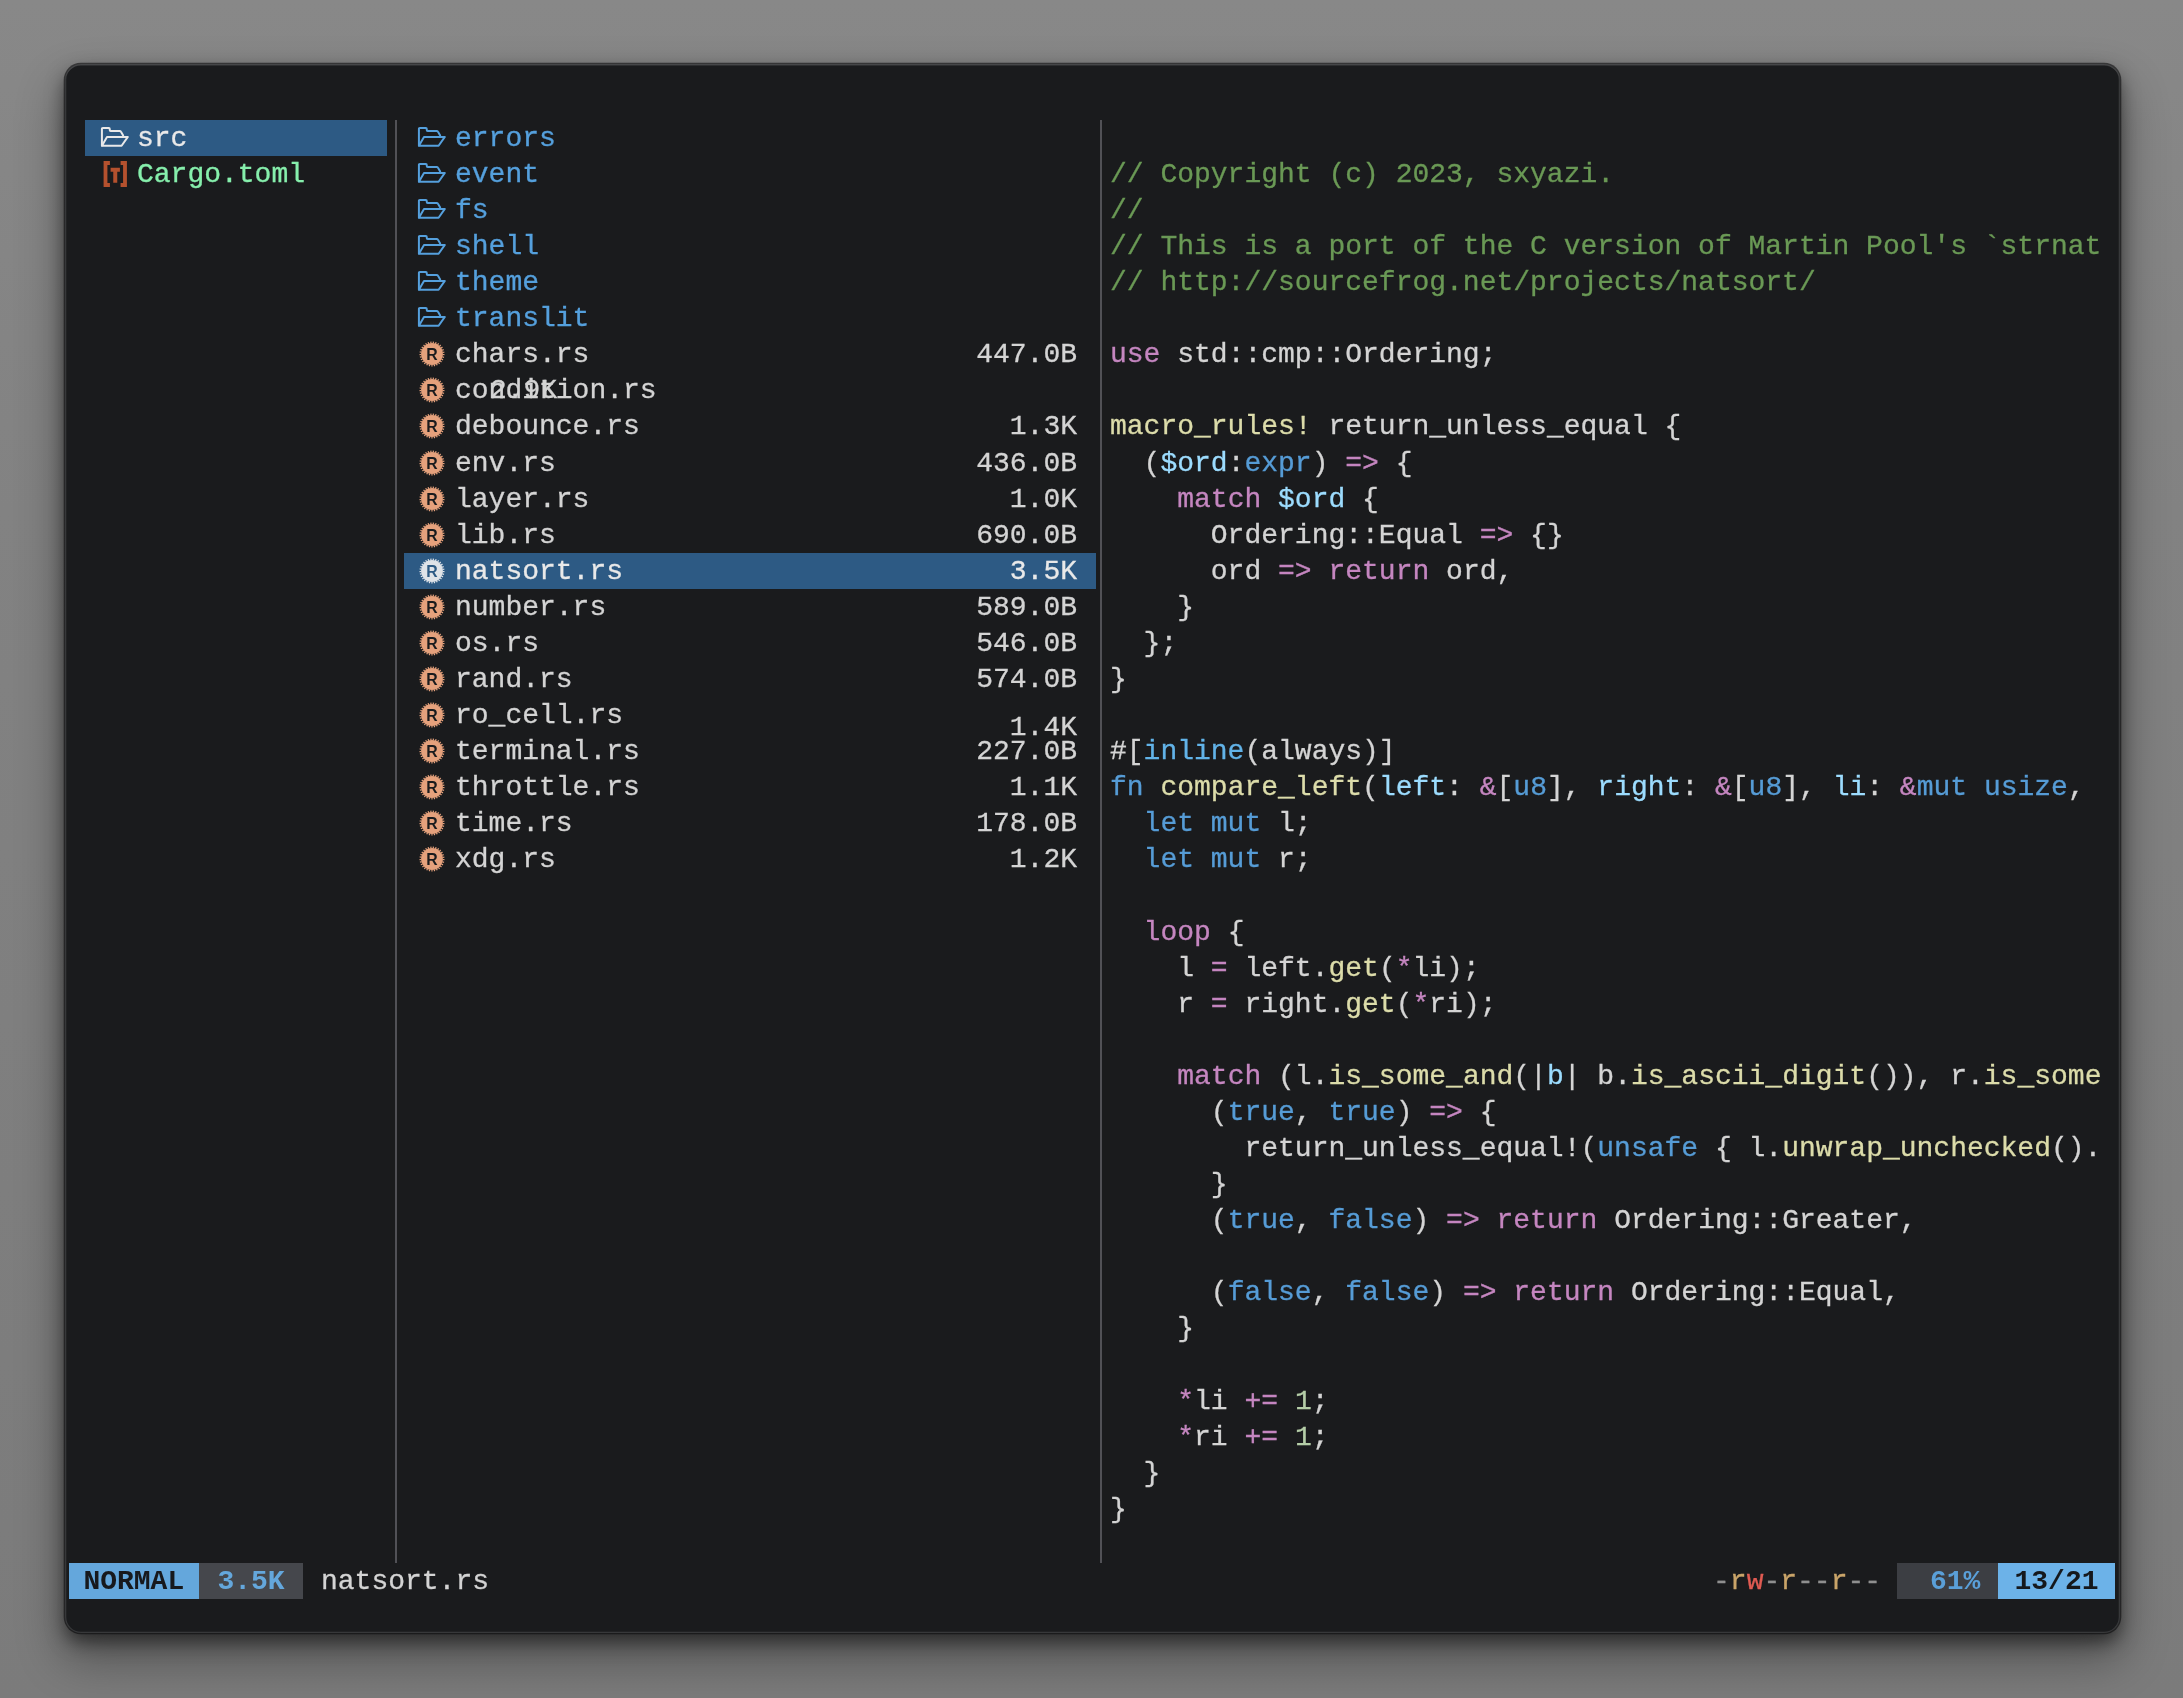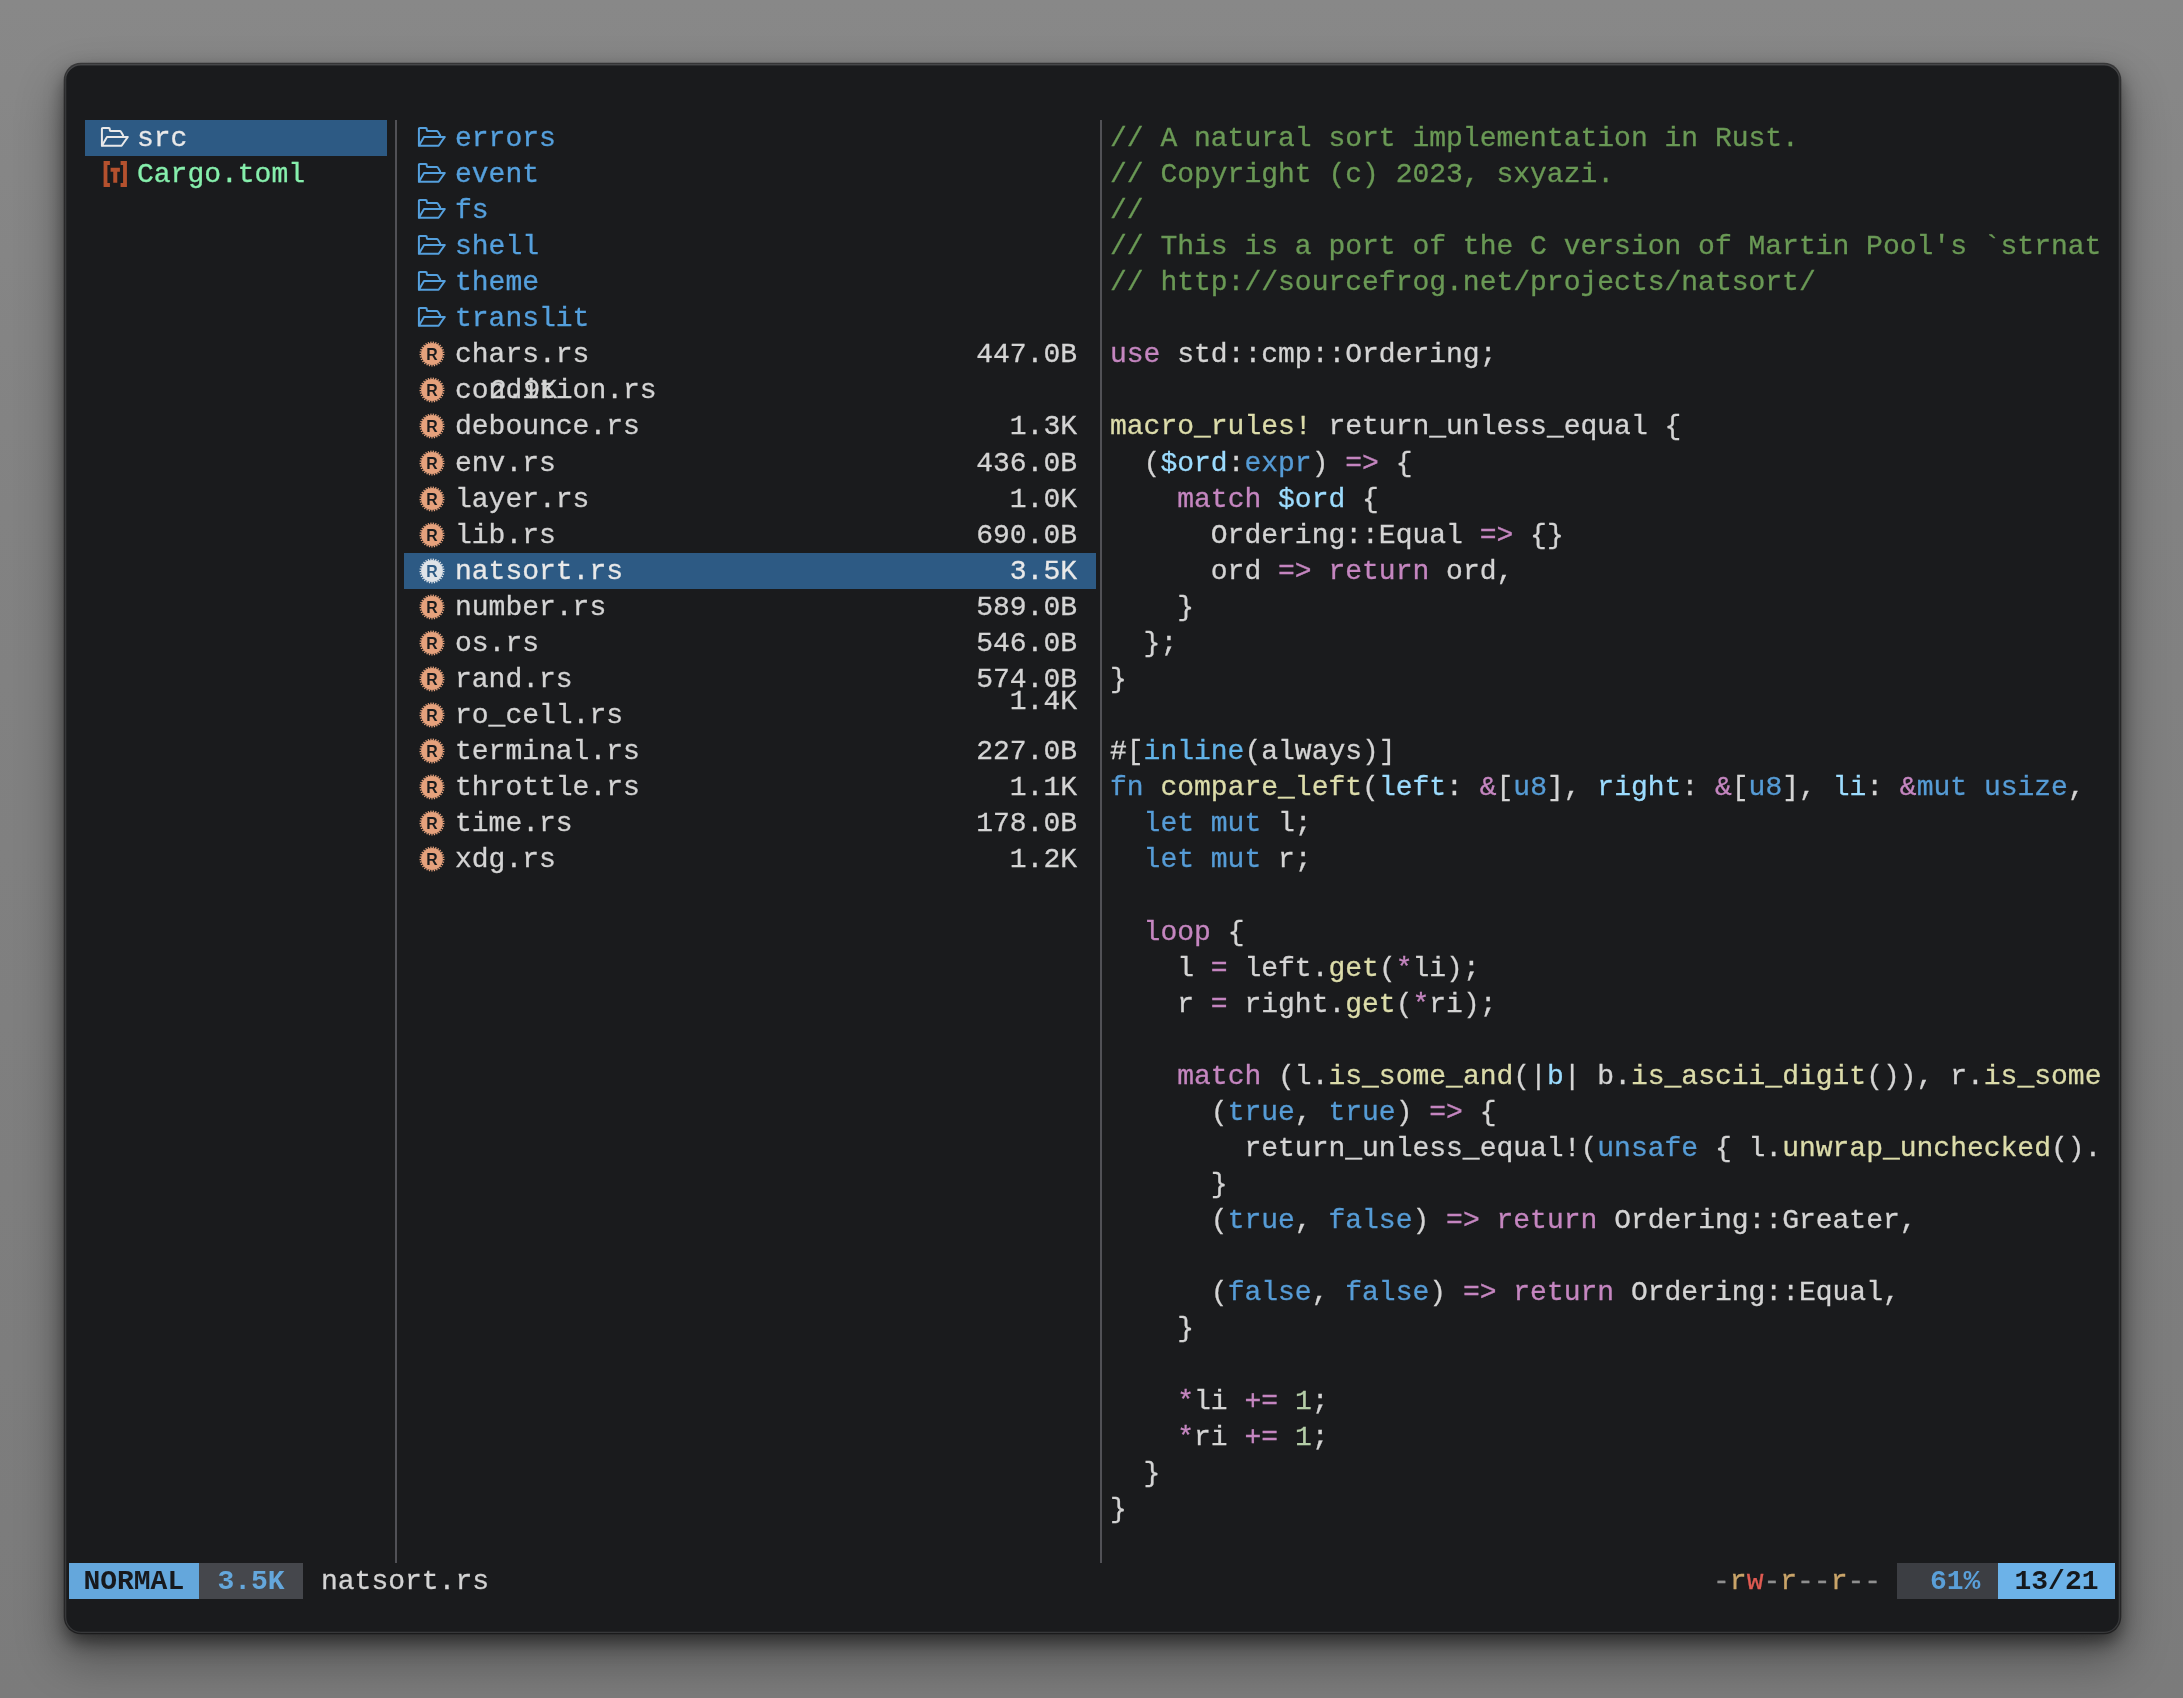--- a/index.html
+++ b/index.html
@@ -154,21 +154,21 @@
 <div class="r" style="left:390px;top:597px;color:#d4d4d4">rand.rs</div>
 <div class="r" style="left:425px;top:597px;width:587px;text-align:right;color:#d4d4d4">574.0B</div>
 <div class="ic" style="left:352px;top:633px">
       <svg width="30" height="30" viewBox="0 0 36 36">
         <circle cx="18" cy="18" r="13.1" fill="#e5a17c"></circle>
         <circle cx="18" cy="18" r="13.9" fill="none" stroke="#e5a17c" stroke-width="2.2" stroke-dasharray="1.45 1.55"></circle>
         <text x="18" y="25" font-family="Liberation Sans" font-weight="bold" font-size="19" text-anchor="middle" fill="#1a1b1d">R</text>
       </svg>
     </div>
 <div class="r" style="left:390px;top:633px;color:#d4d4d4">ro_cell.rs</div>
-<div class="r" style="left:425px;top:619px;width:587px;text-align:right;color:#d4d4d4">1.4K</div>
+<div class="r" style="left:425px;top:645px;width:587px;text-align:right;color:#d4d4d4">1.4K</div>
 <div class="ic" style="left:352px;top:669px">
       <svg width="30" height="30" viewBox="0 0 36 36">
         <circle cx="18" cy="18" r="13.1" fill="#e5a17c"></circle>
         <circle cx="18" cy="18" r="13.9" fill="none" stroke="#e5a17c" stroke-width="2.2" stroke-dasharray="1.45 1.55"></circle>
         <text x="18" y="25" font-family="Liberation Sans" font-weight="bold" font-size="19" text-anchor="middle" fill="#1a1b1d">R</text>
       </svg>
     </div>
 <div class="r" style="left:390px;top:669px;color:#d4d4d4">terminal.rs</div>
 <div class="r" style="left:425px;top:669px;width:587px;text-align:right;color:#d4d4d4">227.0B</div>
 <div class="ic" style="left:352px;top:705px">
@@ -191,21 +191,20 @@
 <div class="r" style="left:425px;top:741px;width:587px;text-align:right;color:#d4d4d4">178.0B</div>
 <div class="ic" style="left:352px;top:777px">
       <svg width="30" height="30" viewBox="0 0 36 36">
         <circle cx="18" cy="18" r="13.1" fill="#e5a17c"></circle>
         <circle cx="18" cy="18" r="13.9" fill="none" stroke="#e5a17c" stroke-width="2.2" stroke-dasharray="1.45 1.55"></circle>
         <text x="18" y="25" font-family="Liberation Sans" font-weight="bold" font-size="19" text-anchor="middle" fill="#1a1b1d">R</text>
       </svg>
     </div>
 <div class="r" style="left:390px;top:777px;color:#d4d4d4">xdg.rs</div>
 <div class="r" style="left:425px;top:777px;width:587px;text-align:right;color:#d4d4d4">1.2K</div>
-<div class="r W" style="left:1045px;top:56px"><i class="G">// A natural sort implementation in Rust.</i></div>
 <div class="r W" style="left:1045px;top:92px"><i class="G">// Copyright (c) 2023, sxyazi.</i></div>
 <div class="r W" style="left:1045px;top:128px"><i class="G">//</i></div>
 <div class="r W" style="left:1045px;top:164px"><i class="G">// This is a port of the C version of Martin Pool's `strnat</i></div>
 <div class="r W" style="left:1045px;top:200px"><i class="G">// http://sourcefrog.net/projects/natsort/</i></div>
 <div class="r W" style="left:1045px;top:272px"><i class="P">use</i> std::cmp::Ordering;</div>
 <div class="r W" style="left:1045px;top:344px"><i class="Y">macro_rules!</i> return_unless_equal {</div>
 <div class="r W" style="left:1045px;top:381px">  (<i class="LB">$ord</i>:<i class="B">expr</i>) <i class="P">=&gt;</i> {</div>
 <div class="r W" style="left:1045px;top:417px">    <i class="P">match</i> <i class="LB">$ord</i> {</div>
 <div class="r W" style="left:1045px;top:453px">      Ordering::Equal <i class="P">=&gt;</i> {}</div>
 <div class="r W" style="left:1045px;top:489px">      ord <i class="P">=&gt;</i> <i class="P">return</i> ord,</div>

